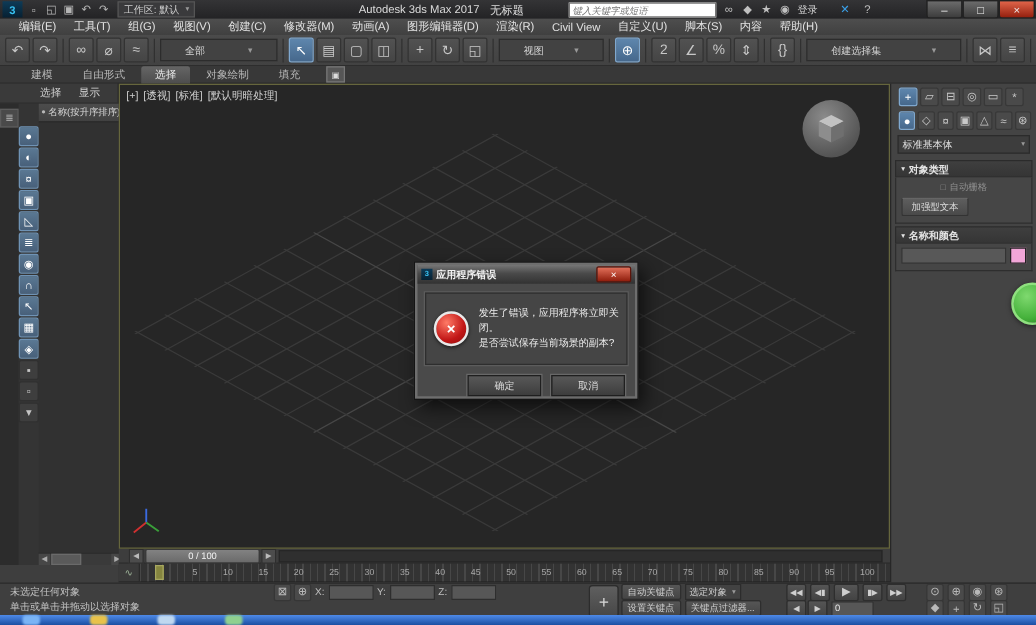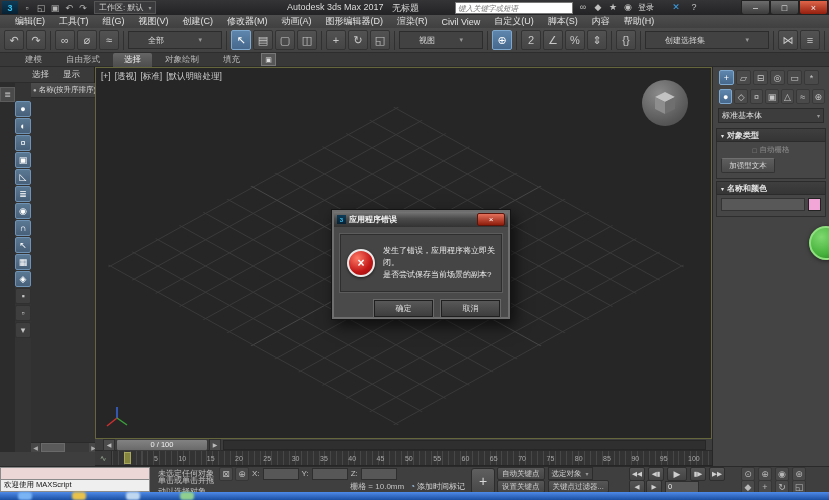--- a/index.html
+++ b/index.html
@@ -497,24 +497,20 @@
         <div>是否尝试保存当前场景的副本?</div>
       </div>
     </div>
     <div id="dlg-btns">
       <div class="dlg-btn">确定</div>
       <div class="dlg-btn">取消</div>
     </div>
   </div>
 
   <div id="statusbar" class="abs">
-    <div id="listener" class="sb-col">
-      <div id="listener-pink"></div>
-      <div id="listener-white">欢迎使用 MAXScript</div>
-    </div>
     <div id="statuscol" class="sb-col">
       <div class="sb-row">
           <span>未选定任何对象</span>
         </div>
       <div class="sb-row">
           <span>单击或单击并拖动以选择对象</span>
         </div>
     </div>
     <div class="sb-col" style="width:250px;">
       <div class="sb-row" id="coordrow">
@@ -522,27 +518,20 @@
             <div class="sb-ic">⊠</div>
             <div class="sb-ic">⊕</div>
           </span>
         <span class="coordlbl">X:</span>
         <span class="coordfield"></span>
         <span class="coordlbl">Y:</span>
         <span class="coordfield"></span>
         <span class="coordlbl">Z:</span>
         <span class="coordfield"></span>
       </div>
-      <div class="sb-row" style="justify-content:flex-end;padding-right:4px;gap:6px;">
-        <span style="color:#c4c4c4;">栅格 = 10.0mm</span>
-        <span style="display:flex;align-items:center;gap:2px;">
-          <span style="color:#9fc3e0;">◔</span>
-          <span>添加时间标记</span>
-        </span>
-      </div>
     </div>
     <div id="plusbtn">+</div>
     <div class="sb-col" style="width:132px;">
       <div class="sb-row">
         <span class="sb-btn">自动关键点</span>
         <span class="sb-dd">
           <span>选定对象</span>
           <span style="font-size:6px;color:#999;">▾</span>
         </span>
       </div>

